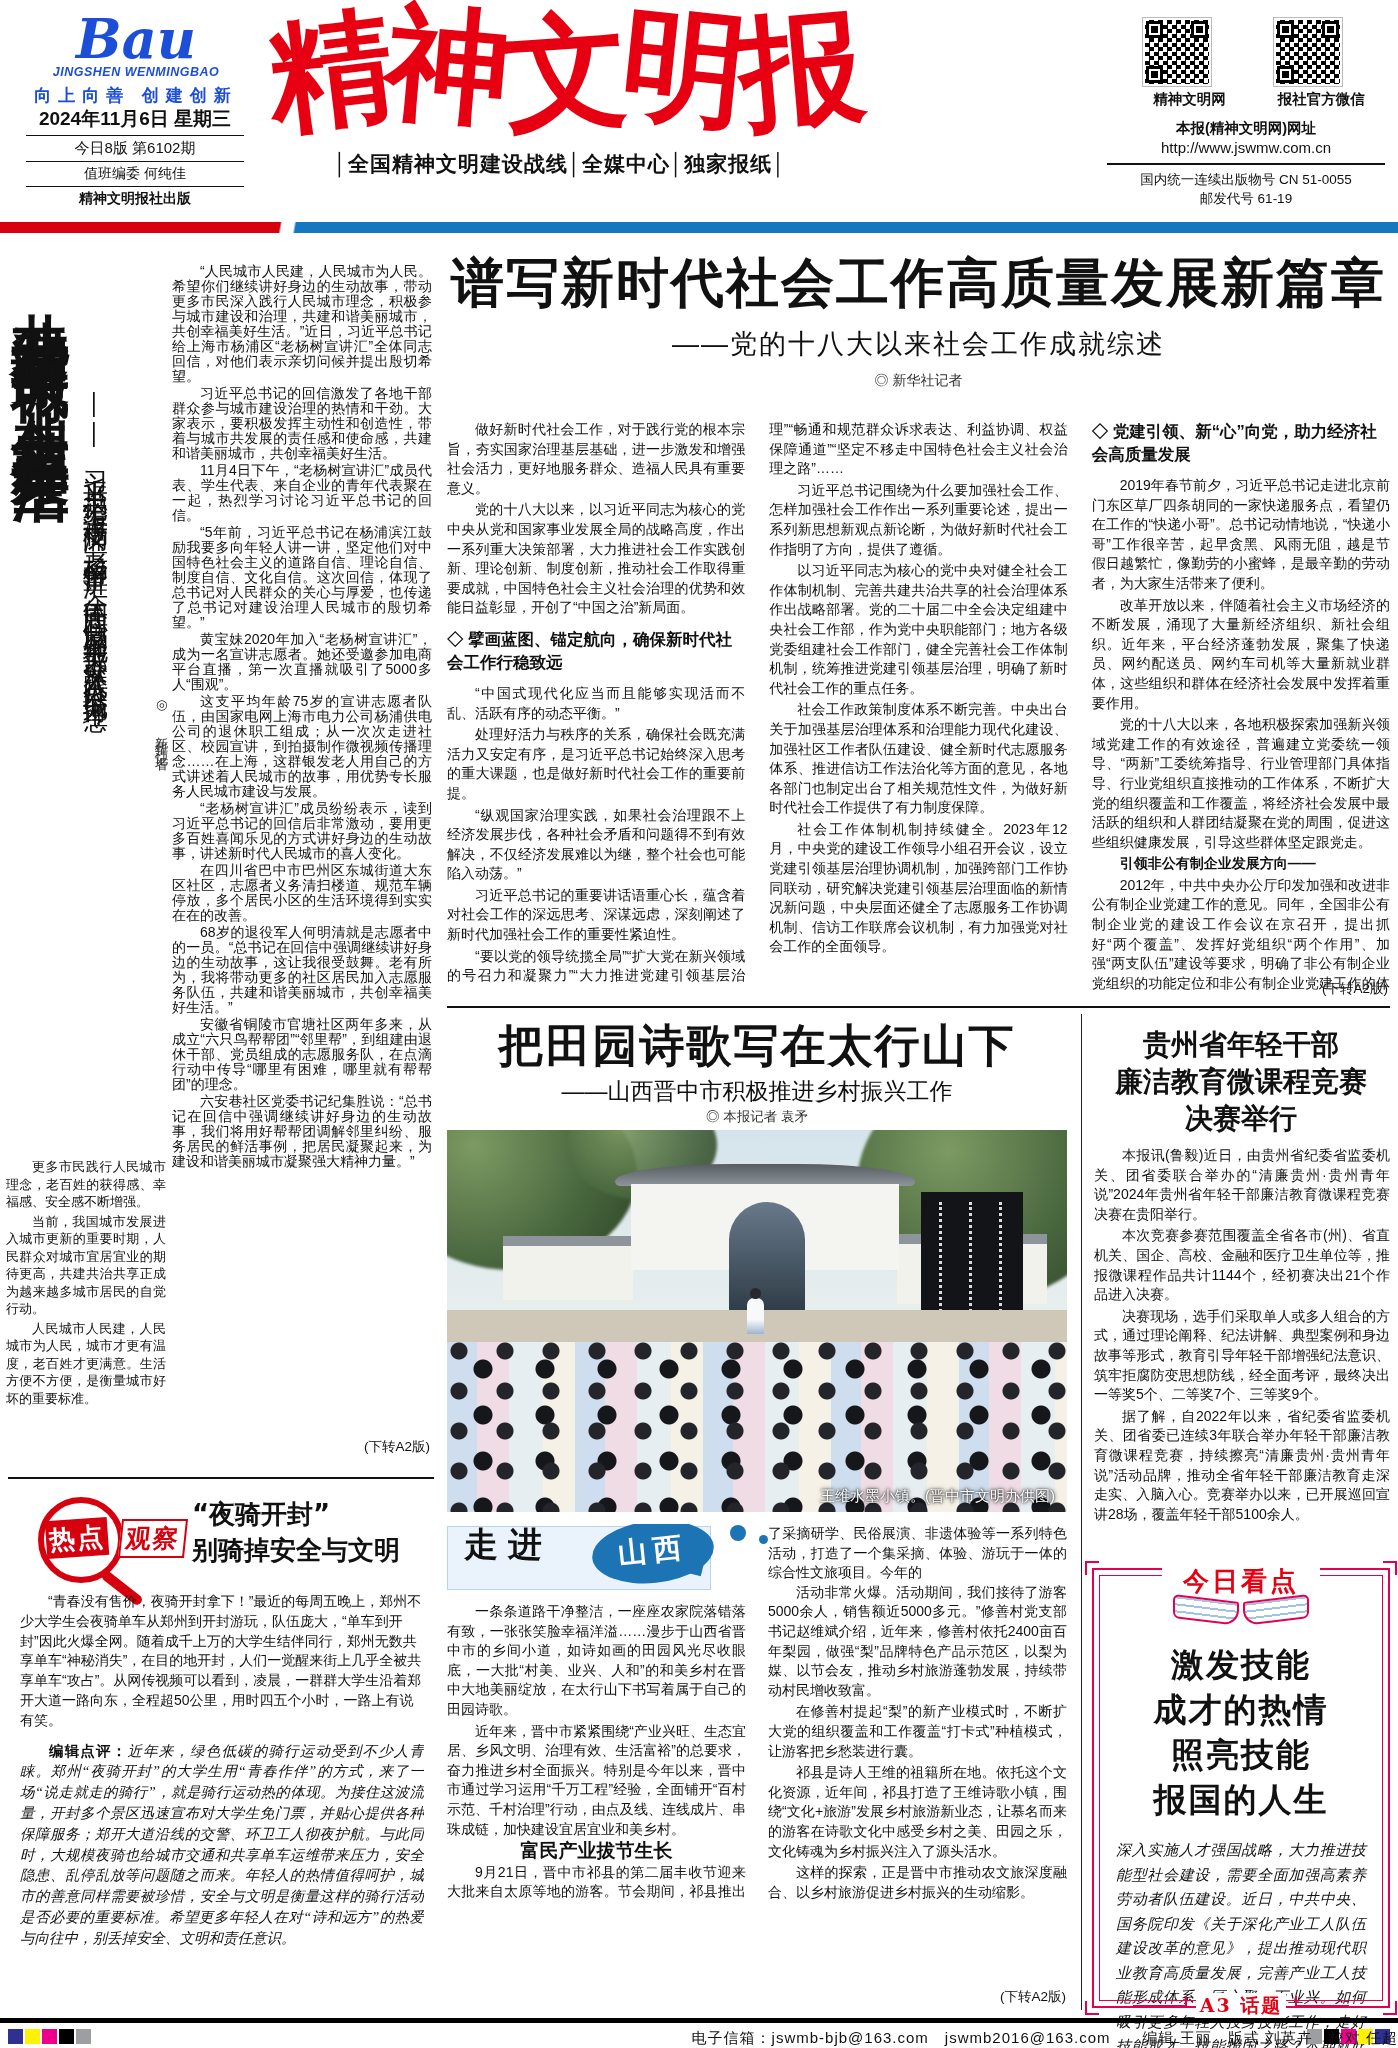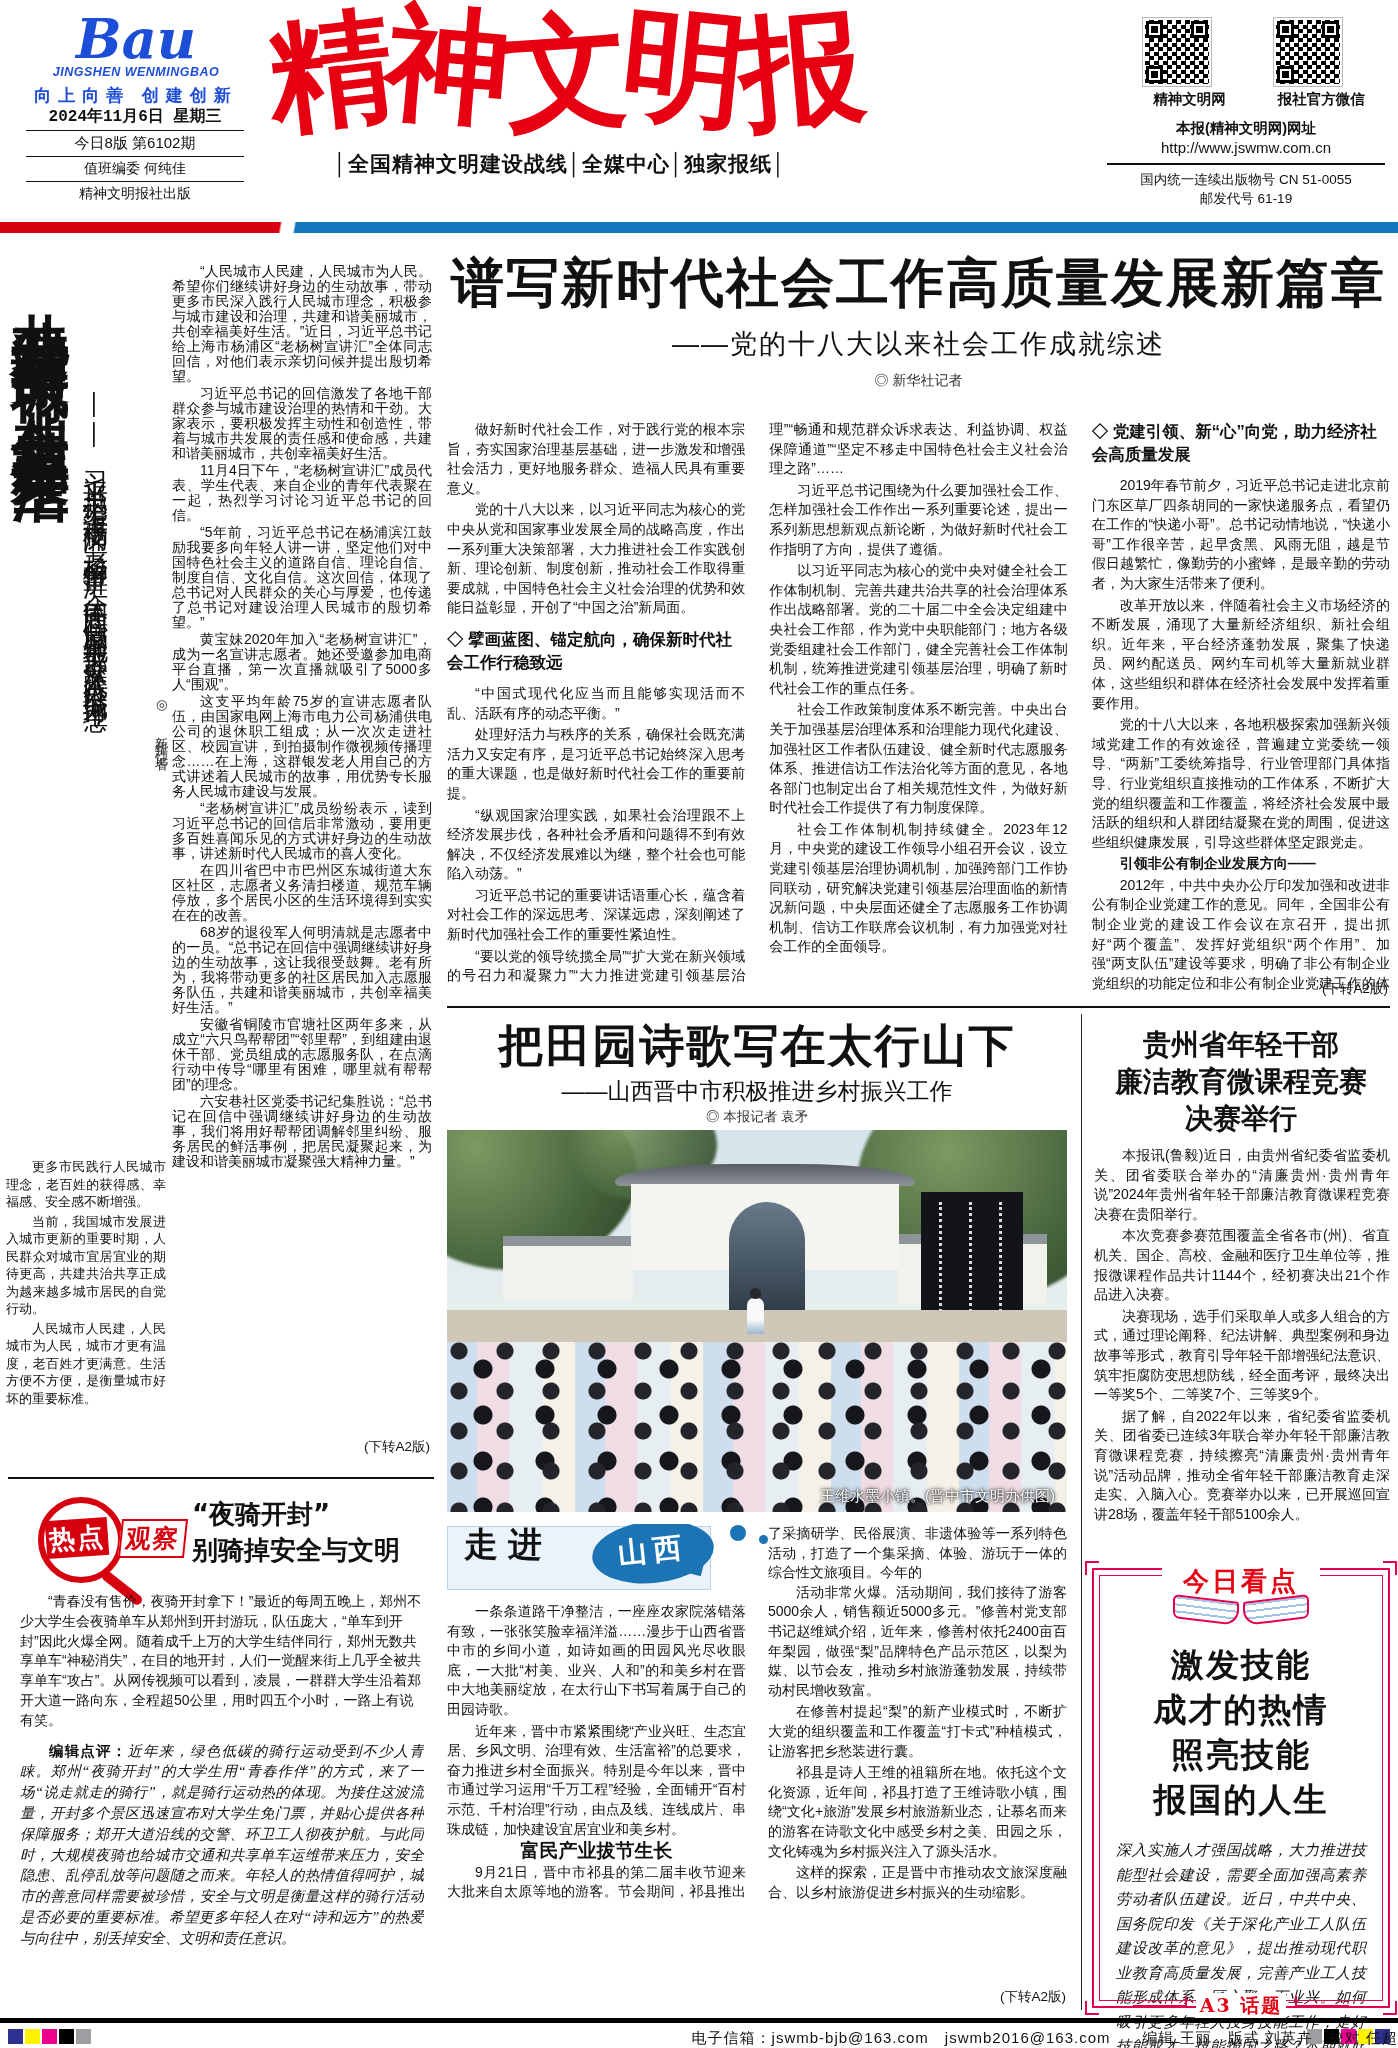--- a/index.html
+++ b/index.html
@@ -11,24 +11,24 @@
   .flow p{text-align:justify;}
 
   
   .logo-block{left:30px;top:14px;width:212px;text-align:center;color:#1d4ed8;}
   .logo-script{font-family:"DejaVu Serif",serif;font-style:italic;font-weight:bold;font-size:54px;line-height:50px;}
   .logo-sub{font-size:12.5px;font-weight:bold;font-style:italic;letter-spacing:.5px;margin-top:1px;}
   .logo-slogan{font-size:17px;font-weight:bold;letter-spacing:7px;margin-top:5px;white-space:nowrap;}
   .date-block{left:26px;top:103px;width:218px;text-align:center;}
   .date-block .row{padding:3px 0;border-bottom:1.5px solid #111;}
   .date-block .row:last-child{border-bottom:none;}
-  .r-date{font-size:16px;font-weight:bold;font-family:Liberation Mono, monospace;}
+  .r-date{font-size:19px;font-weight:bold;}
   .r-issue{font-size:15px;}
   .r-duty,.r-pub{font-size:14px;}
-  .r-pub{font-weight:normal;}
+  .r-pub{font-weight:bold;}
 
   .masthead{left:248px;top:-6px;width:630px;height:150px;text-align:center;white-space:nowrap;}
   .masthead span{display:inline-block;font-family:"DejaVu Serif",serif;font-weight:900;font-size:124px;
                  color:#e60012;line-height:150px;letter-spacing:-6px;}
   .mc1{transform:rotate(-7deg) translateY(2px);}
   .mc2{transform:rotate(5deg) translateY(-4px);}
   .mc3{transform:rotate(-4deg) translateY(3px);}
   .mc4{transform:rotate(6deg) translateY(-2px);}
   .mc5{transform:rotate(-5deg) translateY(1px);}
   .tagline{left:320px;top:150px;width:480px;text-align:center;font-size:21px;font-weight:bold;letter-spacing:1px;}

